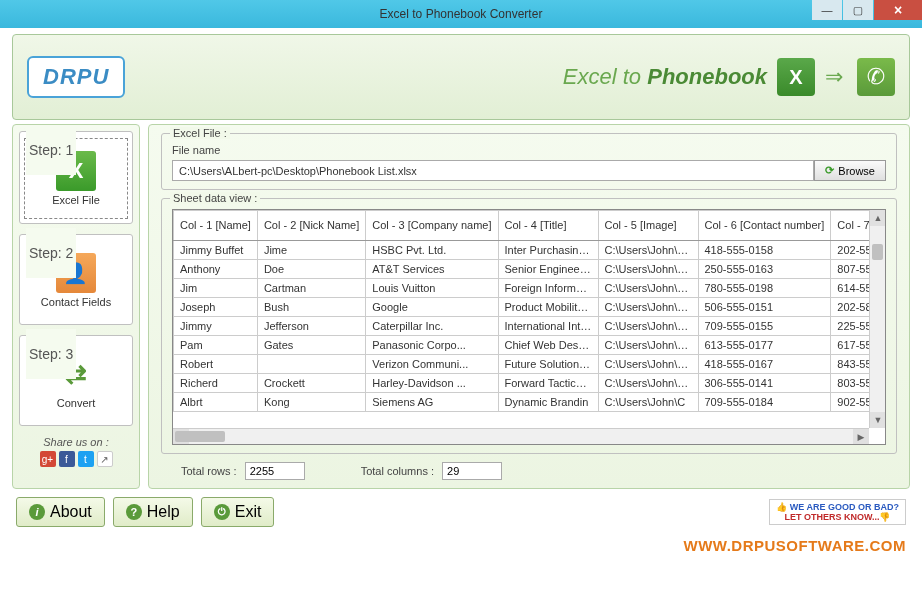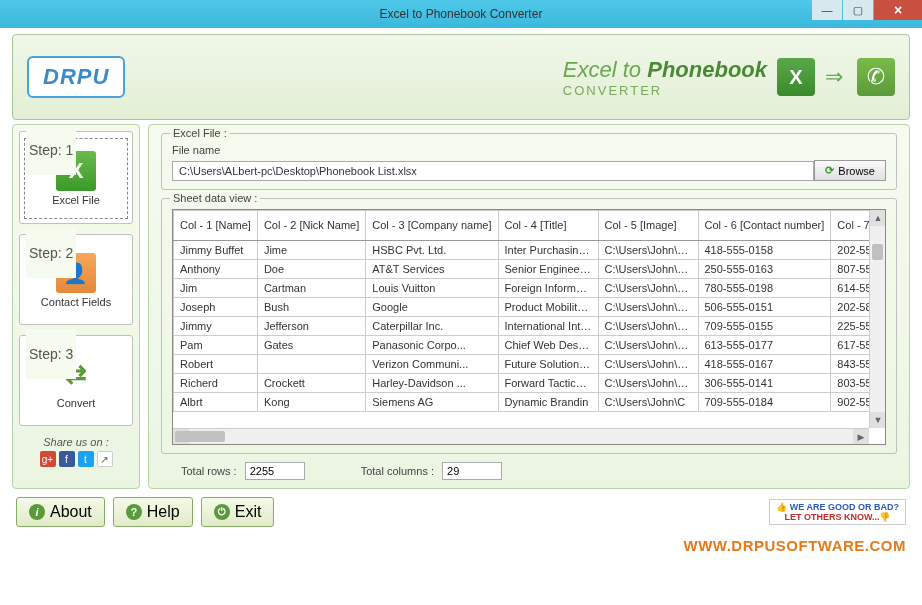--- a/index.html
+++ b/index.html
@@ -41,21 +41,21 @@
 .ico-convert::after { content: "⇄"; color: #5a9a3a; font-size: 26px; font-weight: bold; }
 .step-label { font-size: 11px; color: #333; }
 .share { font-size: 11px; color: #555; text-align: center; margin-top: 4px; font-style: italic; }
 .share-icons { display: flex; justify-content: center; gap: 3px; margin-top: 3px; }
 .share-i { width: 16px; height: 16px; font-size: 10px; color: #fff; display: flex; align-items: center; justify-content: center; border-radius: 2px; }
 .si-g { background: #d34836; } .si-f { background: #3b5998; } .si-t { background: #1da1f2; } .si-l { background: #fff; border: 1px solid #ccc; color: #555; }
 
 .content { flex: 1; border: 1px solid #b8d4a8; border-radius: 4px; background: linear-gradient(#f5fbef, #ecf5e2); padding: 8px 12px; }
 .grp { border: 1px solid #c0c0c0; border-radius: 3px; background: transparent; padding: 10px 10px 8px 10px; margin-bottom: 8px; position: relative; }
 .grp legend { position: absolute; top: -7px; left: 8px; padding: 0 3px; font-size: 11px; color: #444; background: #f2f9ea; }
-.file-row { display: flex; align-items: center; }
+.file-row { display: flex; }
 .file-lbl { font-size: 11px; color: #444; margin-bottom: 4px; }
 .file-input { flex: 1; border: 1px solid #aaa; background: #fff; padding: 3px 6px; font-size: 11px; color: #333; }
 .browse-btn { border: 1px solid #999; background: linear-gradient(#fafafa,#e0e0e0); padding: 3px 10px; font-size: 11px; display: flex; align-items: center; gap: 4px; cursor: pointer; }
 .browse-btn::before { content: "⟳"; color: #3a9a2a; font-weight: bold; }
 
 .sheet-grp { height: 256px; display: flex; flex-direction: column; }
 .table-wrap { flex: 1; border: 1px solid #888; background: #fff; overflow: hidden; position: relative; }
 table { border-collapse: collapse; width: 100%; font-size: 11px; }
 th, td { border: 1px solid #ccc; padding: 3px 6px; text-align: left; white-space: nowrap; overflow: hidden; text-overflow: ellipsis; }
 th { background: #fff; font-weight: normal; color: #333; border-bottom: 1px solid #999; line-height: 1.2; height: 30px; }
@@ -97,21 +97,20 @@
     <div class="titlebar-btn tb-max">▢</div>
     <div class="titlebar-btn tb-close">×</div>
   </div>
 </div>
 
 <div class="banner">
   <div class="logo-box">DRPU</div>
   <div class="banner-right">
     <div class="banner-title">
       <div class="t1"><span>Excel to </span><b>Phonebook</b></div>
-      <div class="t2">CONVERTER</div>
     </div>
     <div class="banner-ico excel-ico"></div>
     <div class="arrow-ico">⇒</div>
     <div class="banner-ico book-ico"></div>
   </div>
 </div>
 
 <div class="main">
   <div class="sidebar">
     <div class="step-group">

